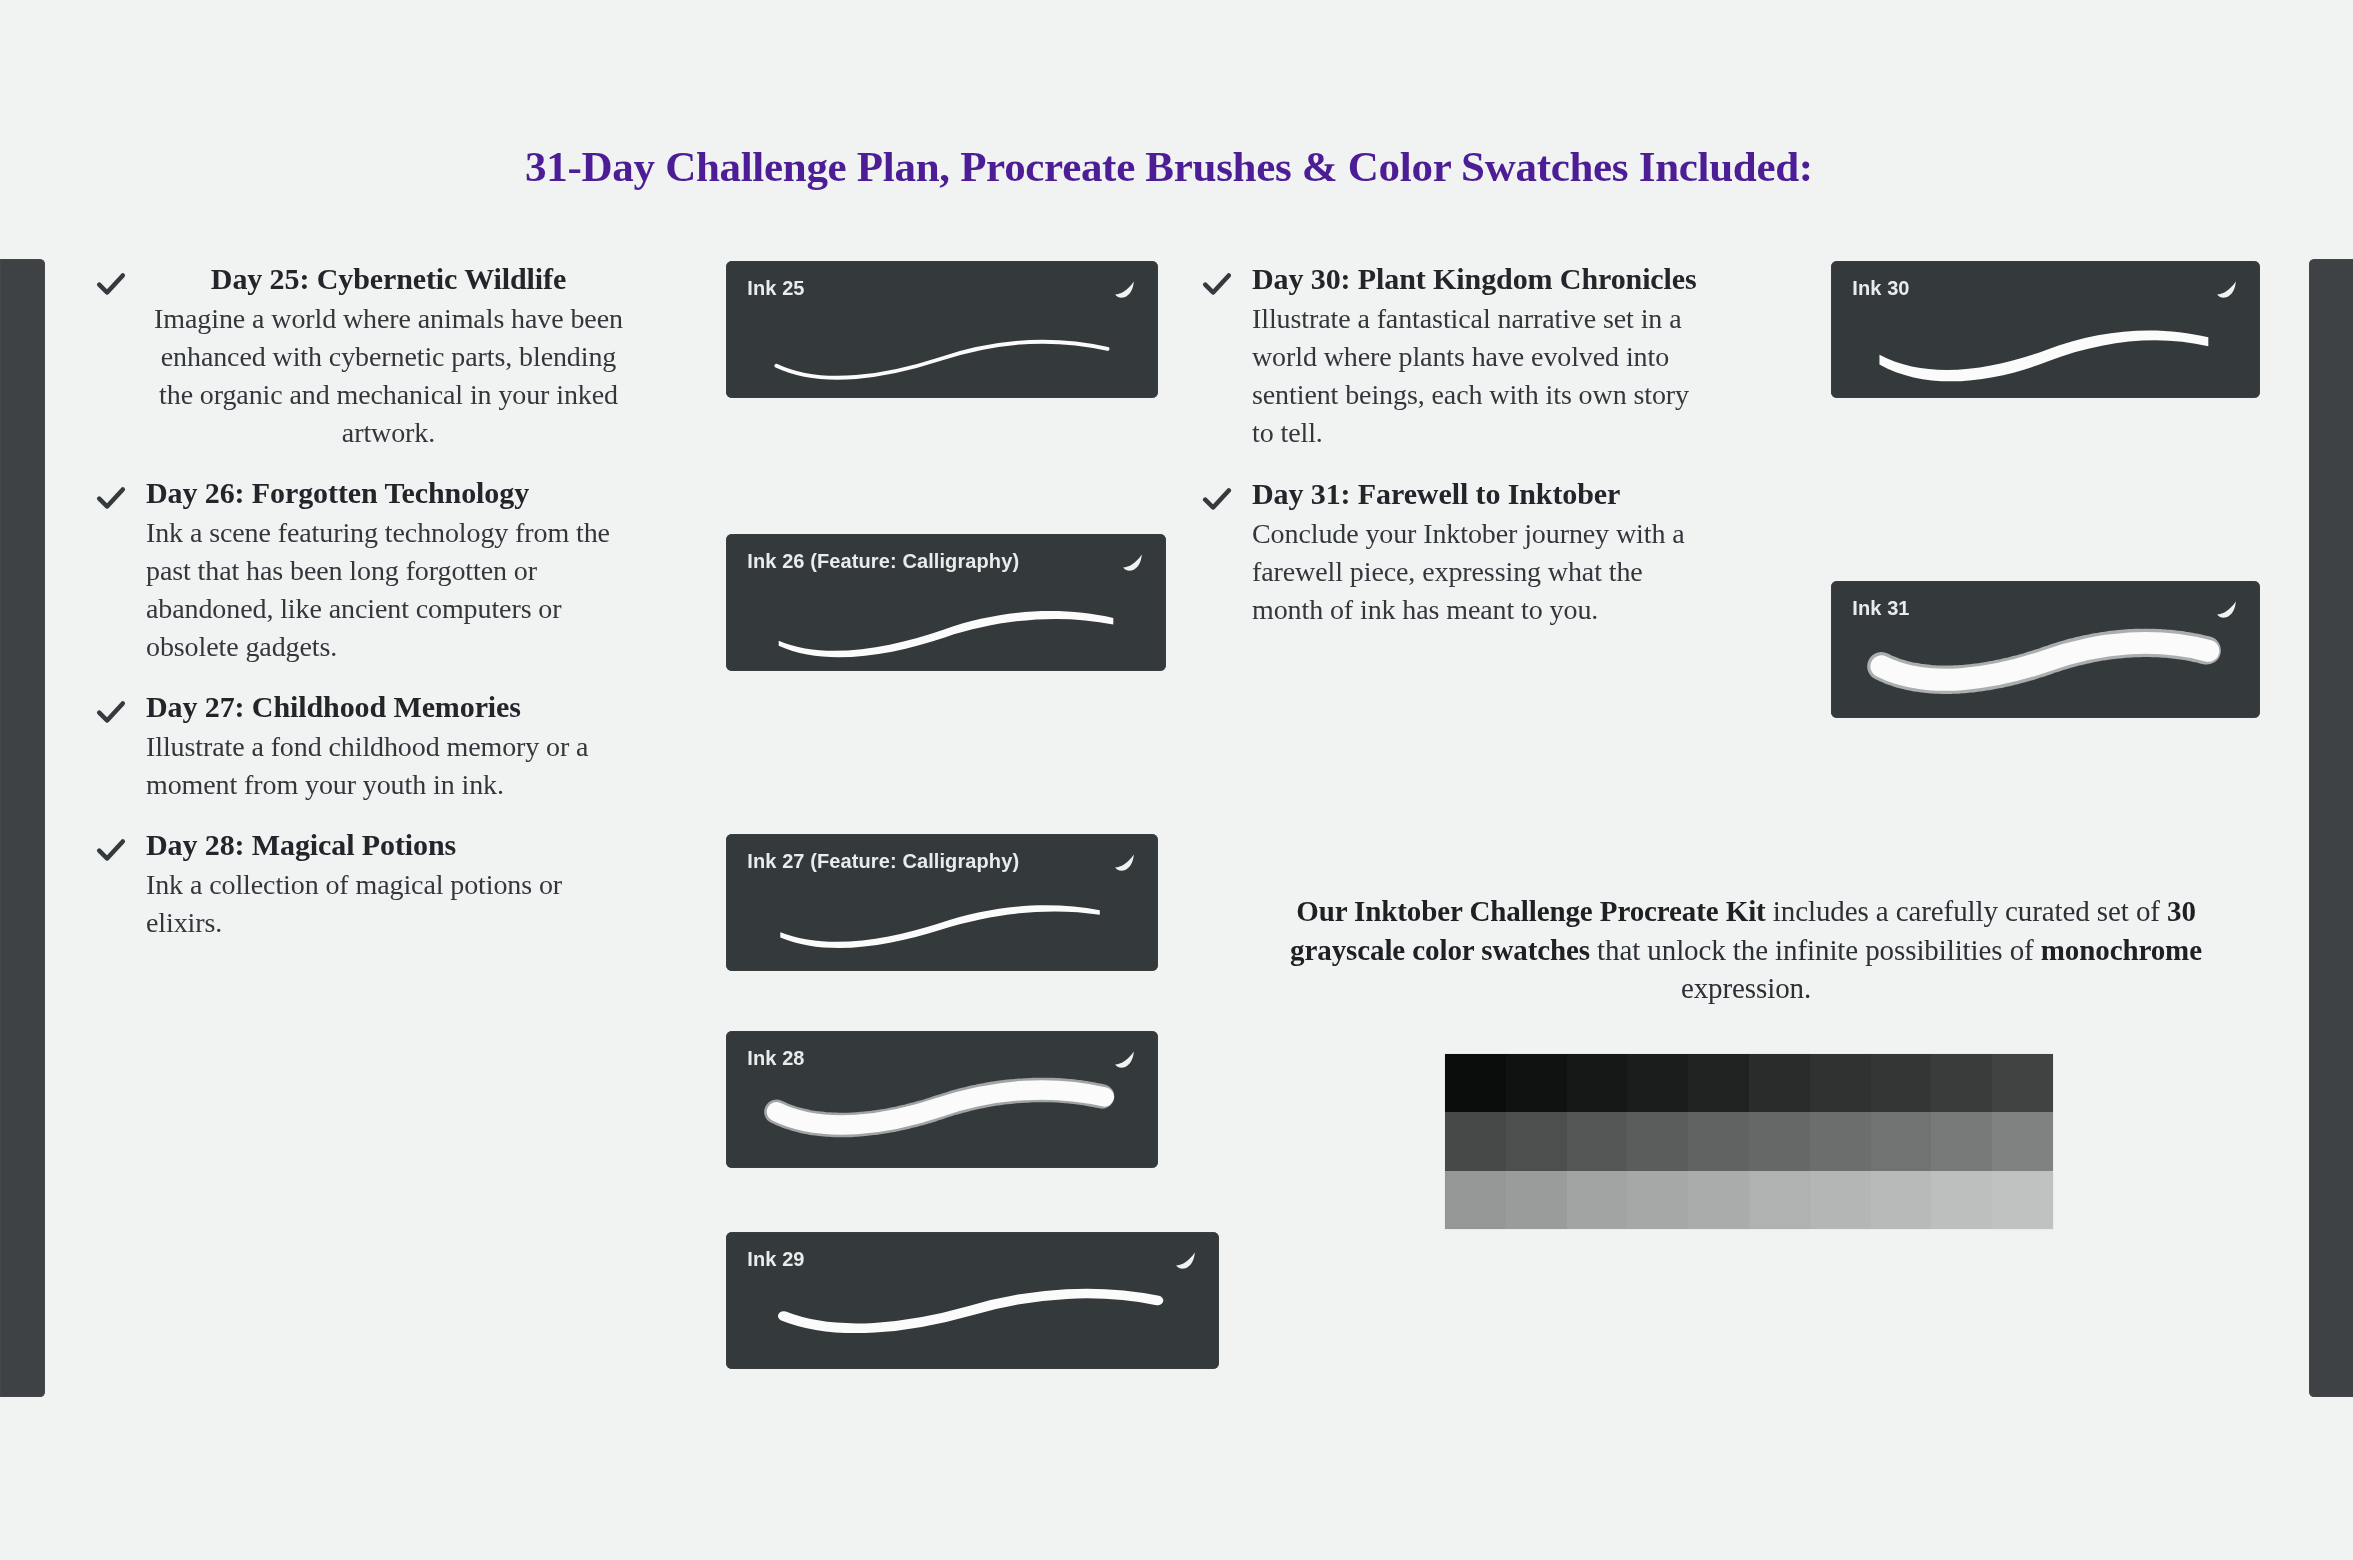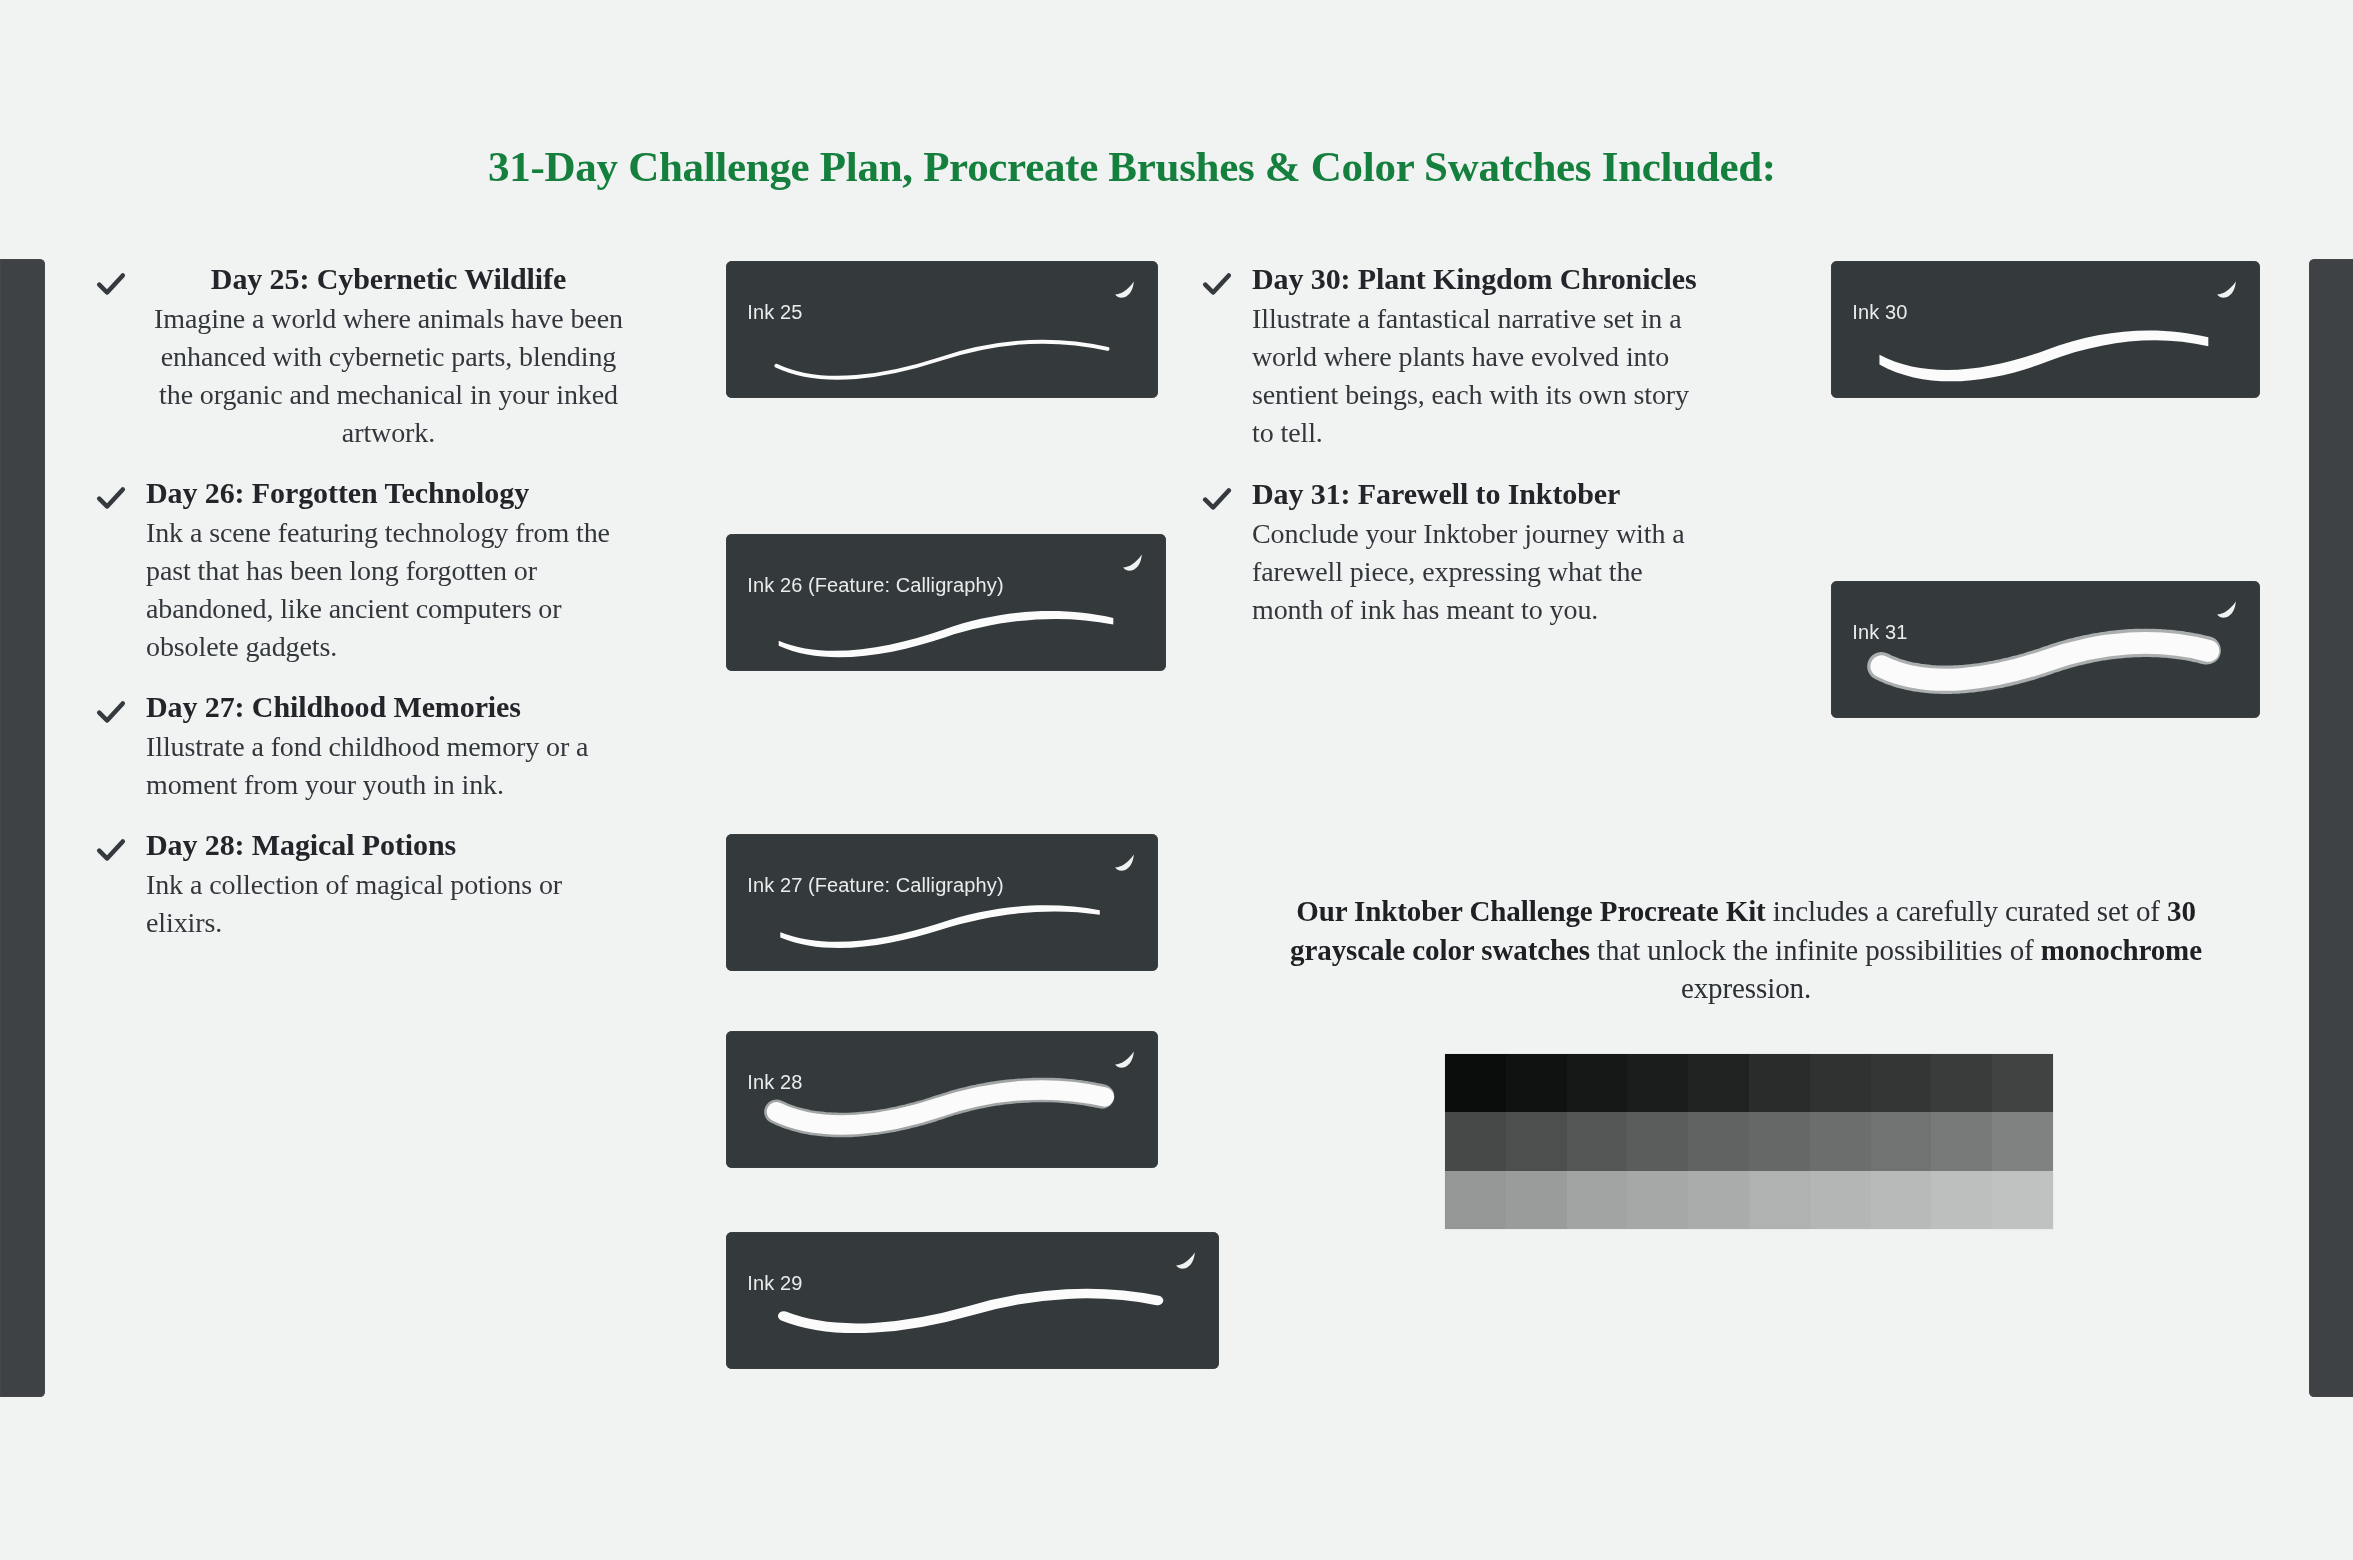--- a/index.html
+++ b/index.html
@@ -32,22 +32,23 @@
   
   .page-title {
     position: absolute;
     top: 142px;
     left: 0;
     width: 2264px;
     text-align: center;
     font-size: 43px;
     font-weight: bold;
     letter-spacing: -0.3px;
-    color: #15803d;
+    color: #4c1d95;
     font-family: "Liberation Serif", "DejaVu Serif", serif;
+    padding-left: 37px;
   }
 
   
   .col-left-text {
     position: absolute;
     left: 94px;
     top: 259px;
     width: 537px;
   }
   .col-right-text {
@@ -95,25 +96,24 @@
     border-radius: 5.8px;
     overflow: hidden;
     box-shadow: inset 0 0 0 0.6px #3d4345;
   }
   .brush-card .card-label {
     position: absolute;
     left: 21.3px;
     top: 15.5px;
     color: #e9ecec;
     font-family: "Liberation Sans", "DejaVu Sans", sans-serif;
-    font-weight: normal;
+    font-weight: bold;
     font-size: 20px;
     letter-spacing: 0.1px;
     white-space: nowrap;
-    margin-top: 24px;
   }
   .brush-card .leaf-icon {
     position: absolute;
     right: 19.4px;
     top: 14.2px;
     width: 27px;
     height: 27px;
   }
   .brush-card .leaf-icon svg { display: block; width: 27px; height: 27px; }
   .brush-card .stroke-wrap {

